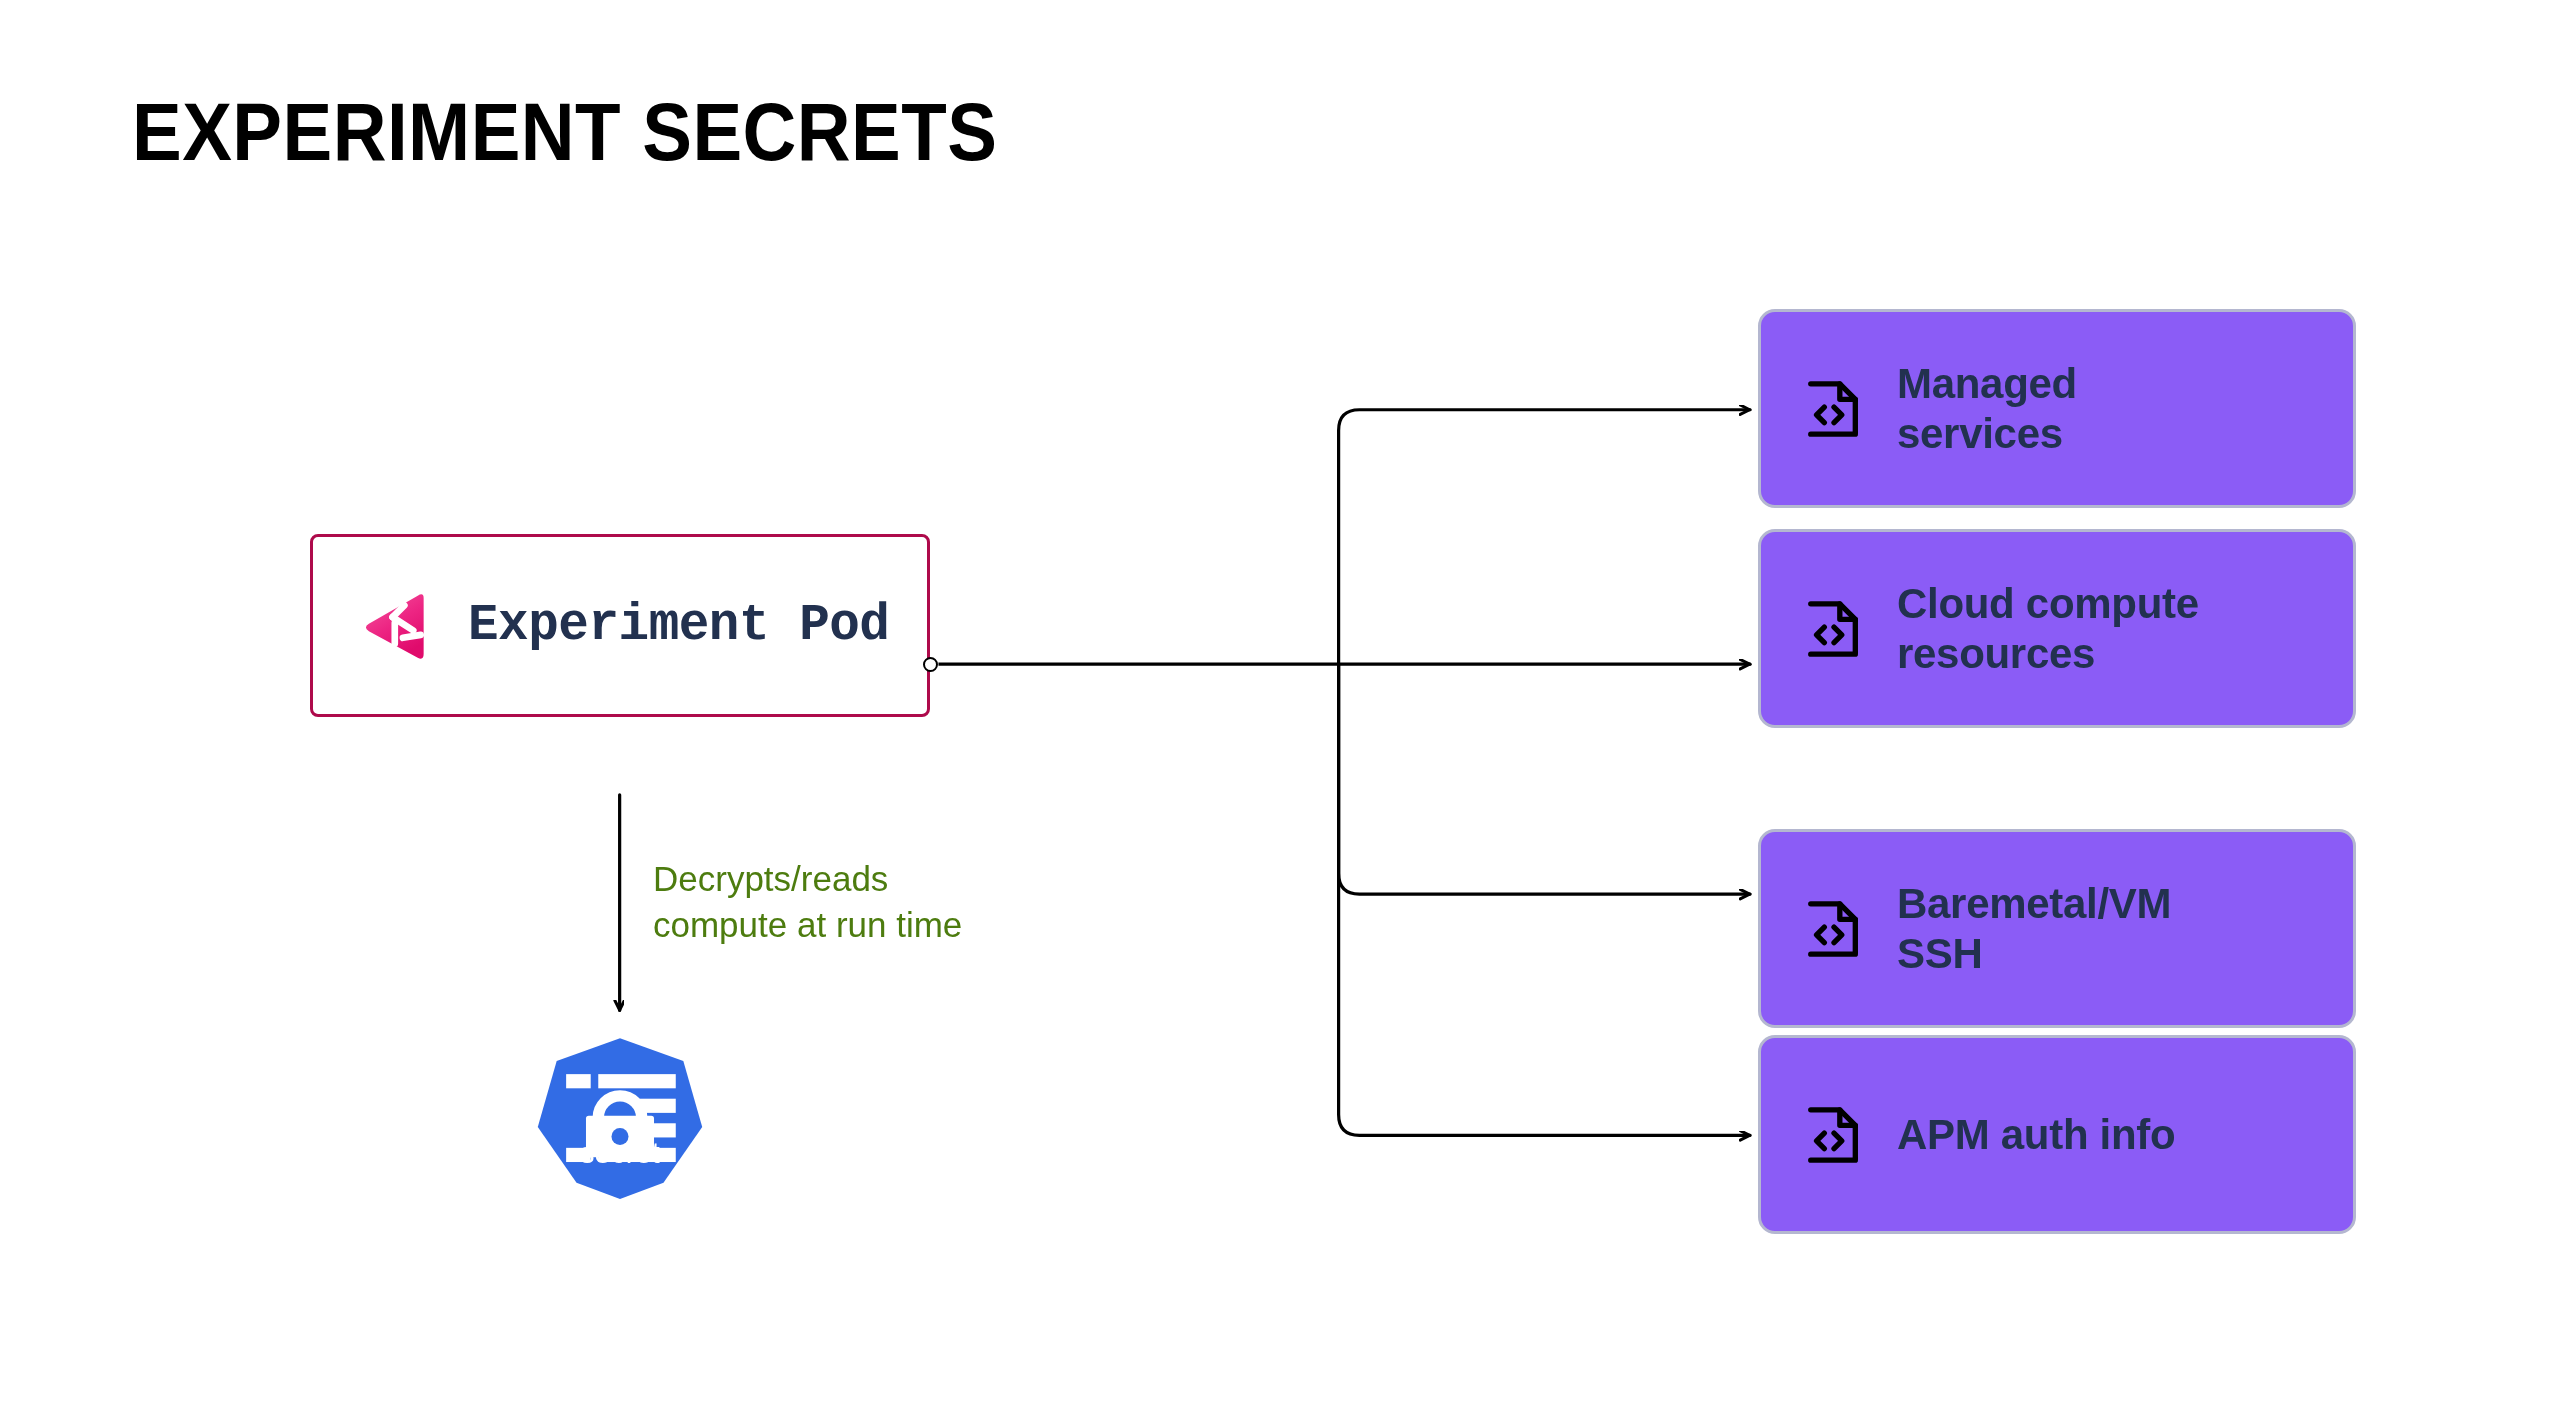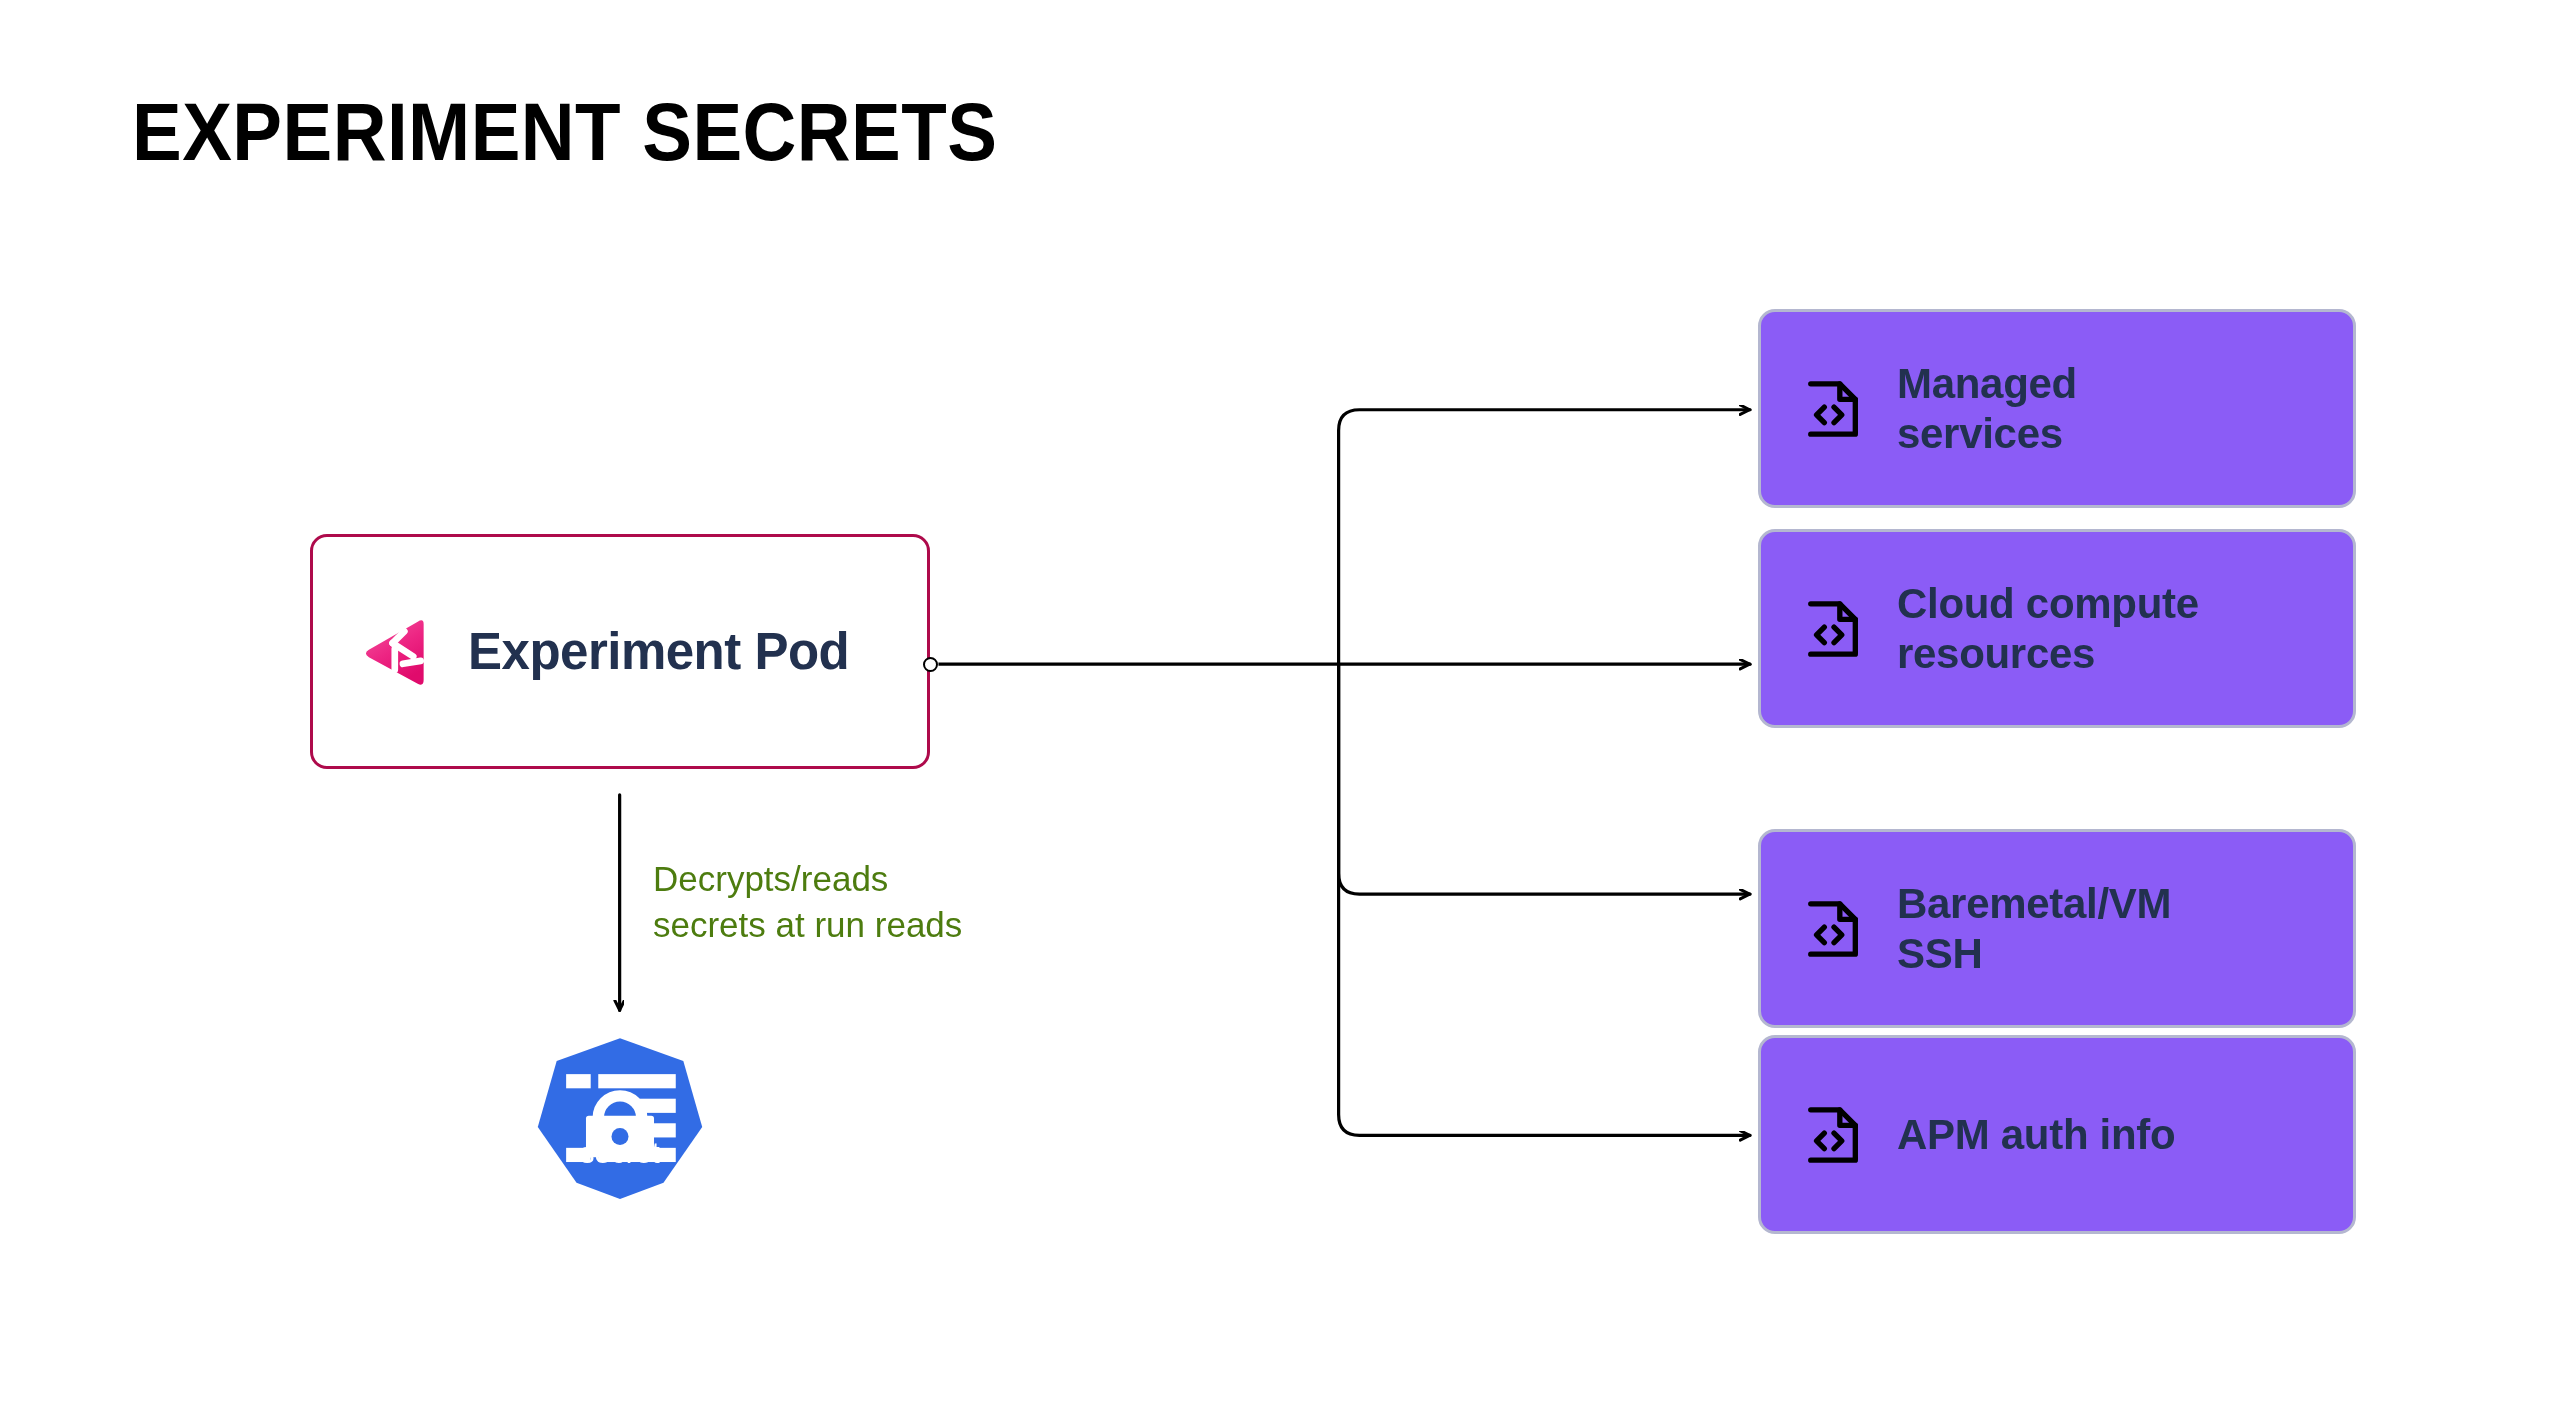--- a/index.html
+++ b/index.html
@@ -47,29 +47,30 @@
     height: 1406px;
     pointer-events: none;
   }
 
   
   #pod-node {
     position: absolute;
     left: 310px;
     top: 534px;
     width: 620px;
-    height: 235px;
+    height: 183px;
     box-sizing: border-box;
     border: 3.8px solid #AE0A4B;
-    border-radius: 17px;
+    border-radius: 8px;
     background: #ffffff;
     display: flex;
     align-items: center;
     padding-left: 47px;
     box-sizing: border-box;
+    font-family: Liberation Mono, monospace;
   }
   #pod-logo {
     width: 74px;
     height: 74px;
     flex: 0 0 74px;
     margin-right: 34px;
   }
   #pod-label {
     font-size: 51px;
     font-weight: 700;
@@ -201,21 +202,21 @@
         <path d="M58 66 L82 62" stroke="#ffffff" stroke-width="9" stroke-linecap="round" fill="none"></path>
       </svg>
     </span>
     <span id="pod-label">Experiment Pod</span>
   </div>
 
   <div id="pod-port"></div>
 
   <div id="edge-label">
     <div>Decrypts/reads</div>
-    <div>secrets at run reads</div>
+    <div>compute at run time</div>
   </div>
 
   <div id="secret-node">
     <svg viewBox="0 0 182 194" width="172" height="184" xmlns="http://www.w3.org/2000/svg">
 
       <path d="M91 2 L158 26 L178 96 L137 155 L91 172 L45 155 L4 96 L24 26 Z" fill="#326CE5"></path>
 
       <rect x="34" y="40" width="26" height="15" fill="#ffffff"></rect>
       <rect x="68" y="40" width="82" height="15" fill="#ffffff"></rect>
       <rect x="112" y="66" width="38" height="15" fill="#ffffff"></rect>

